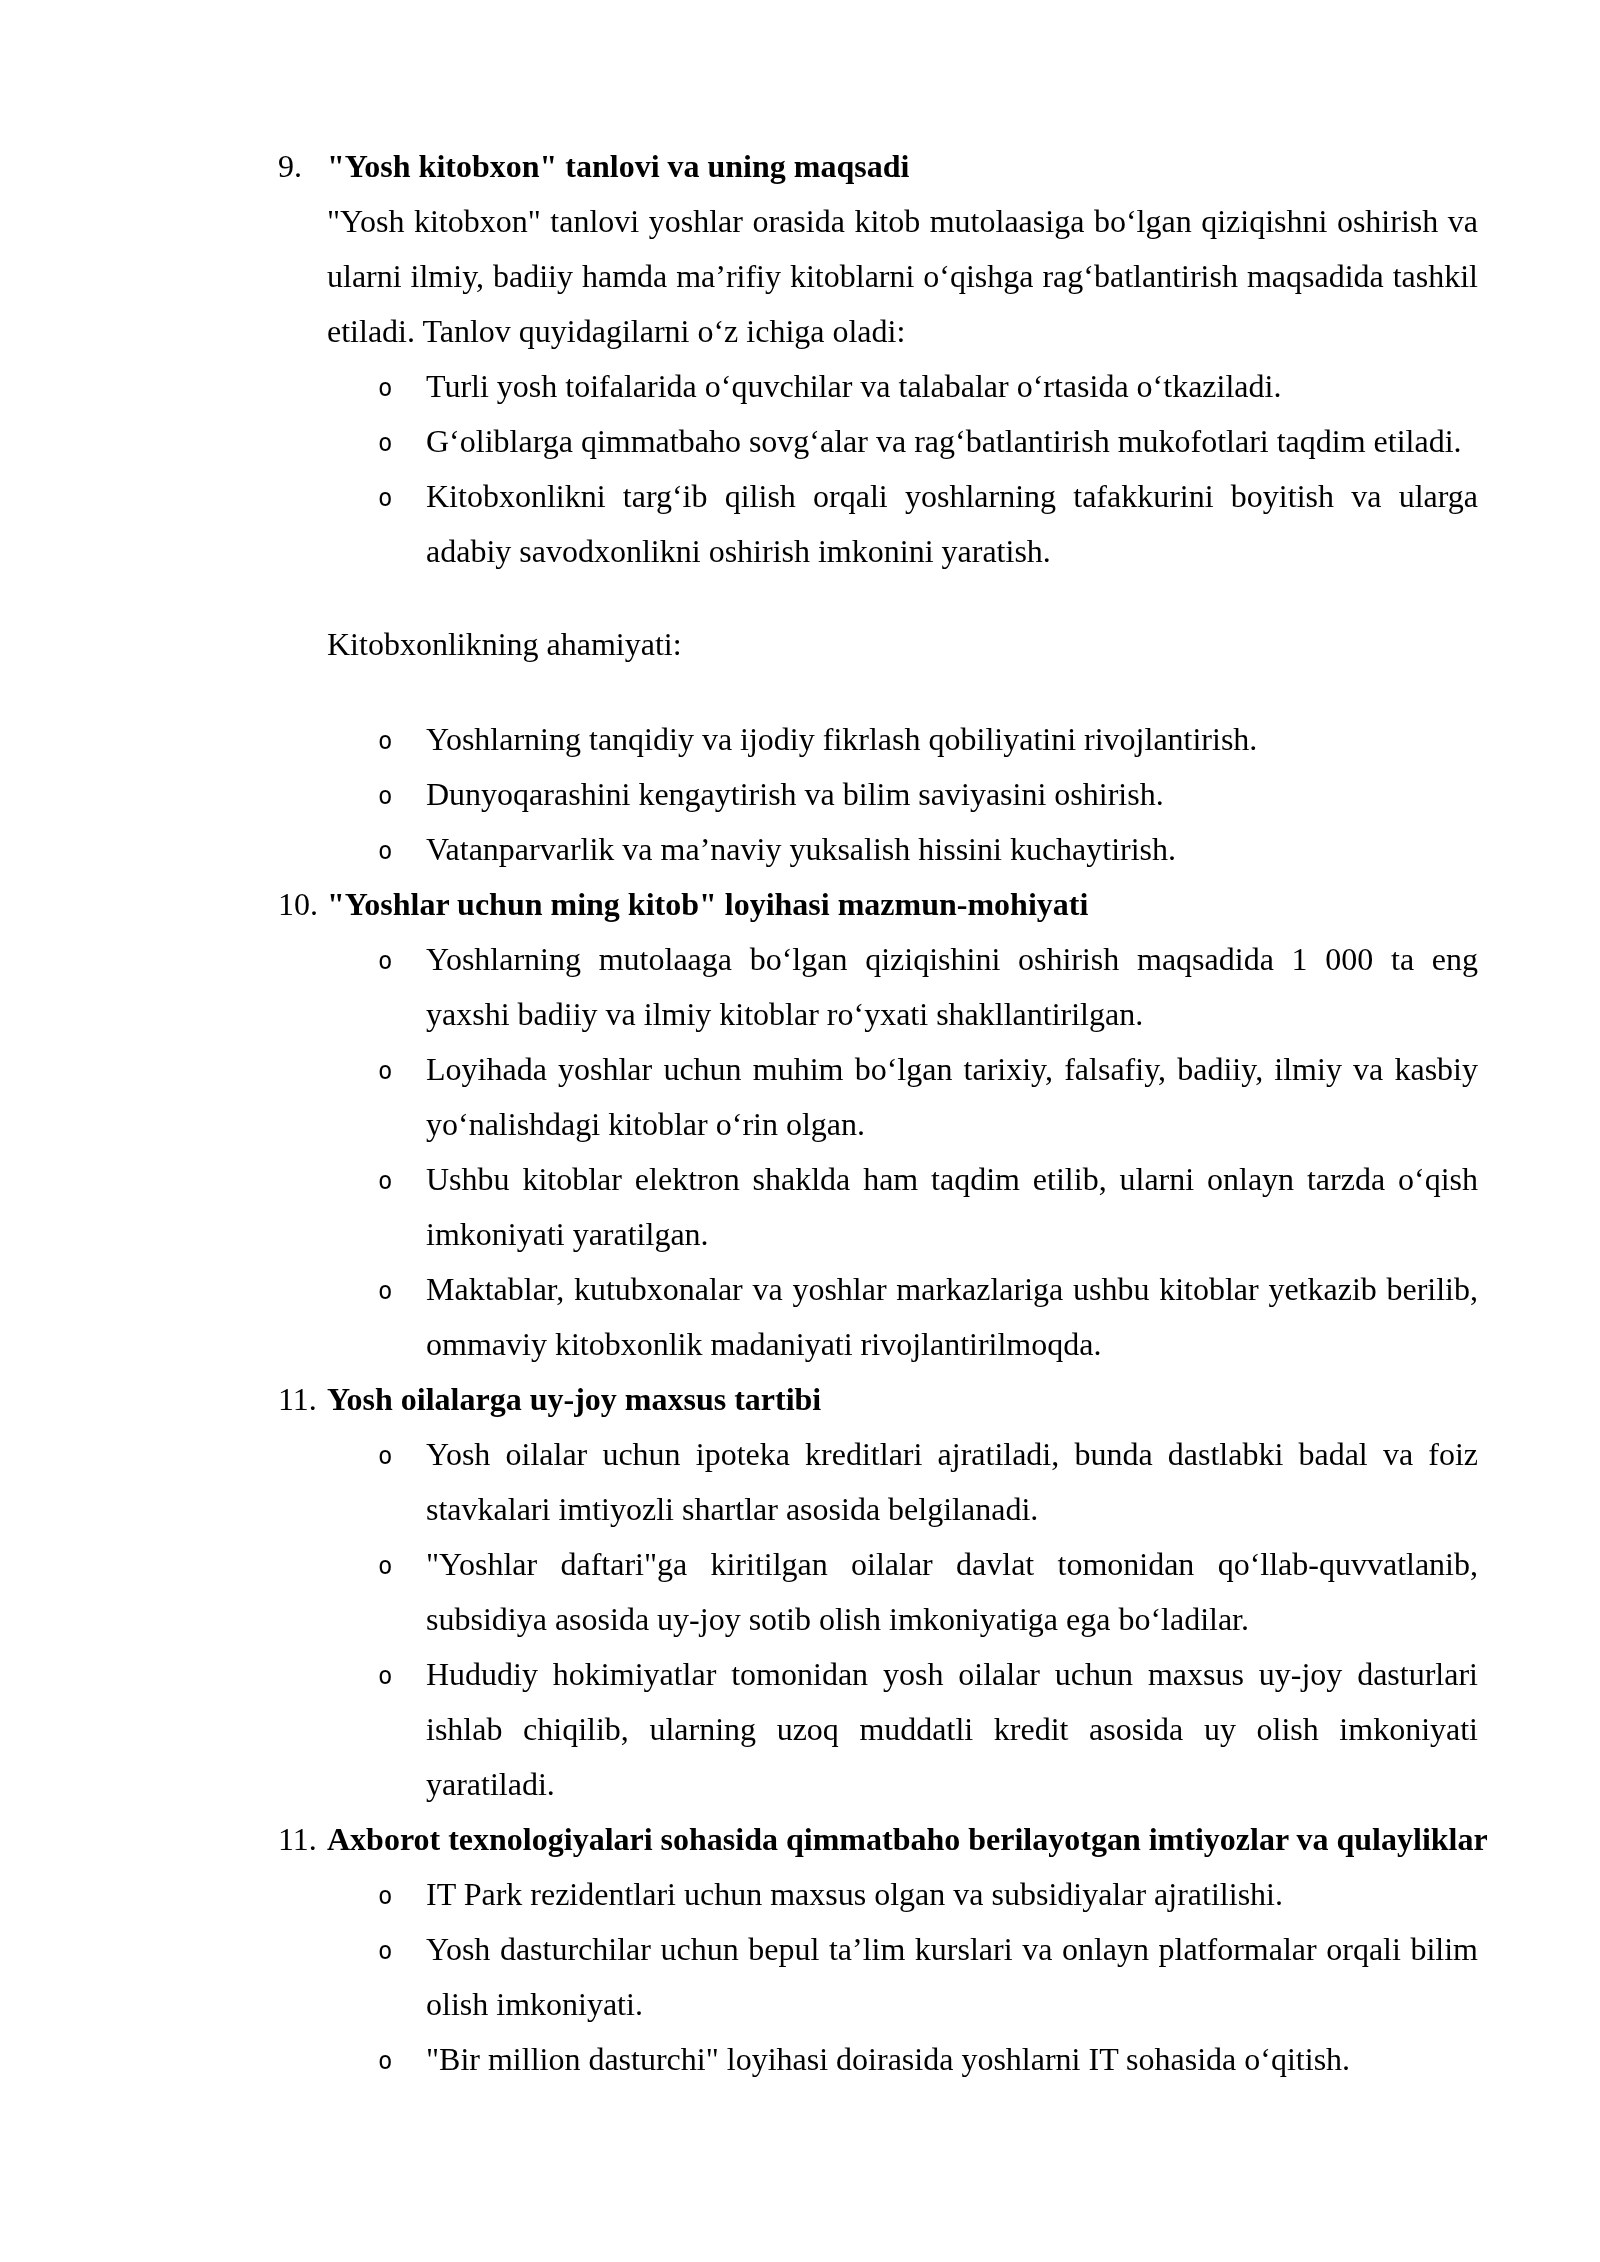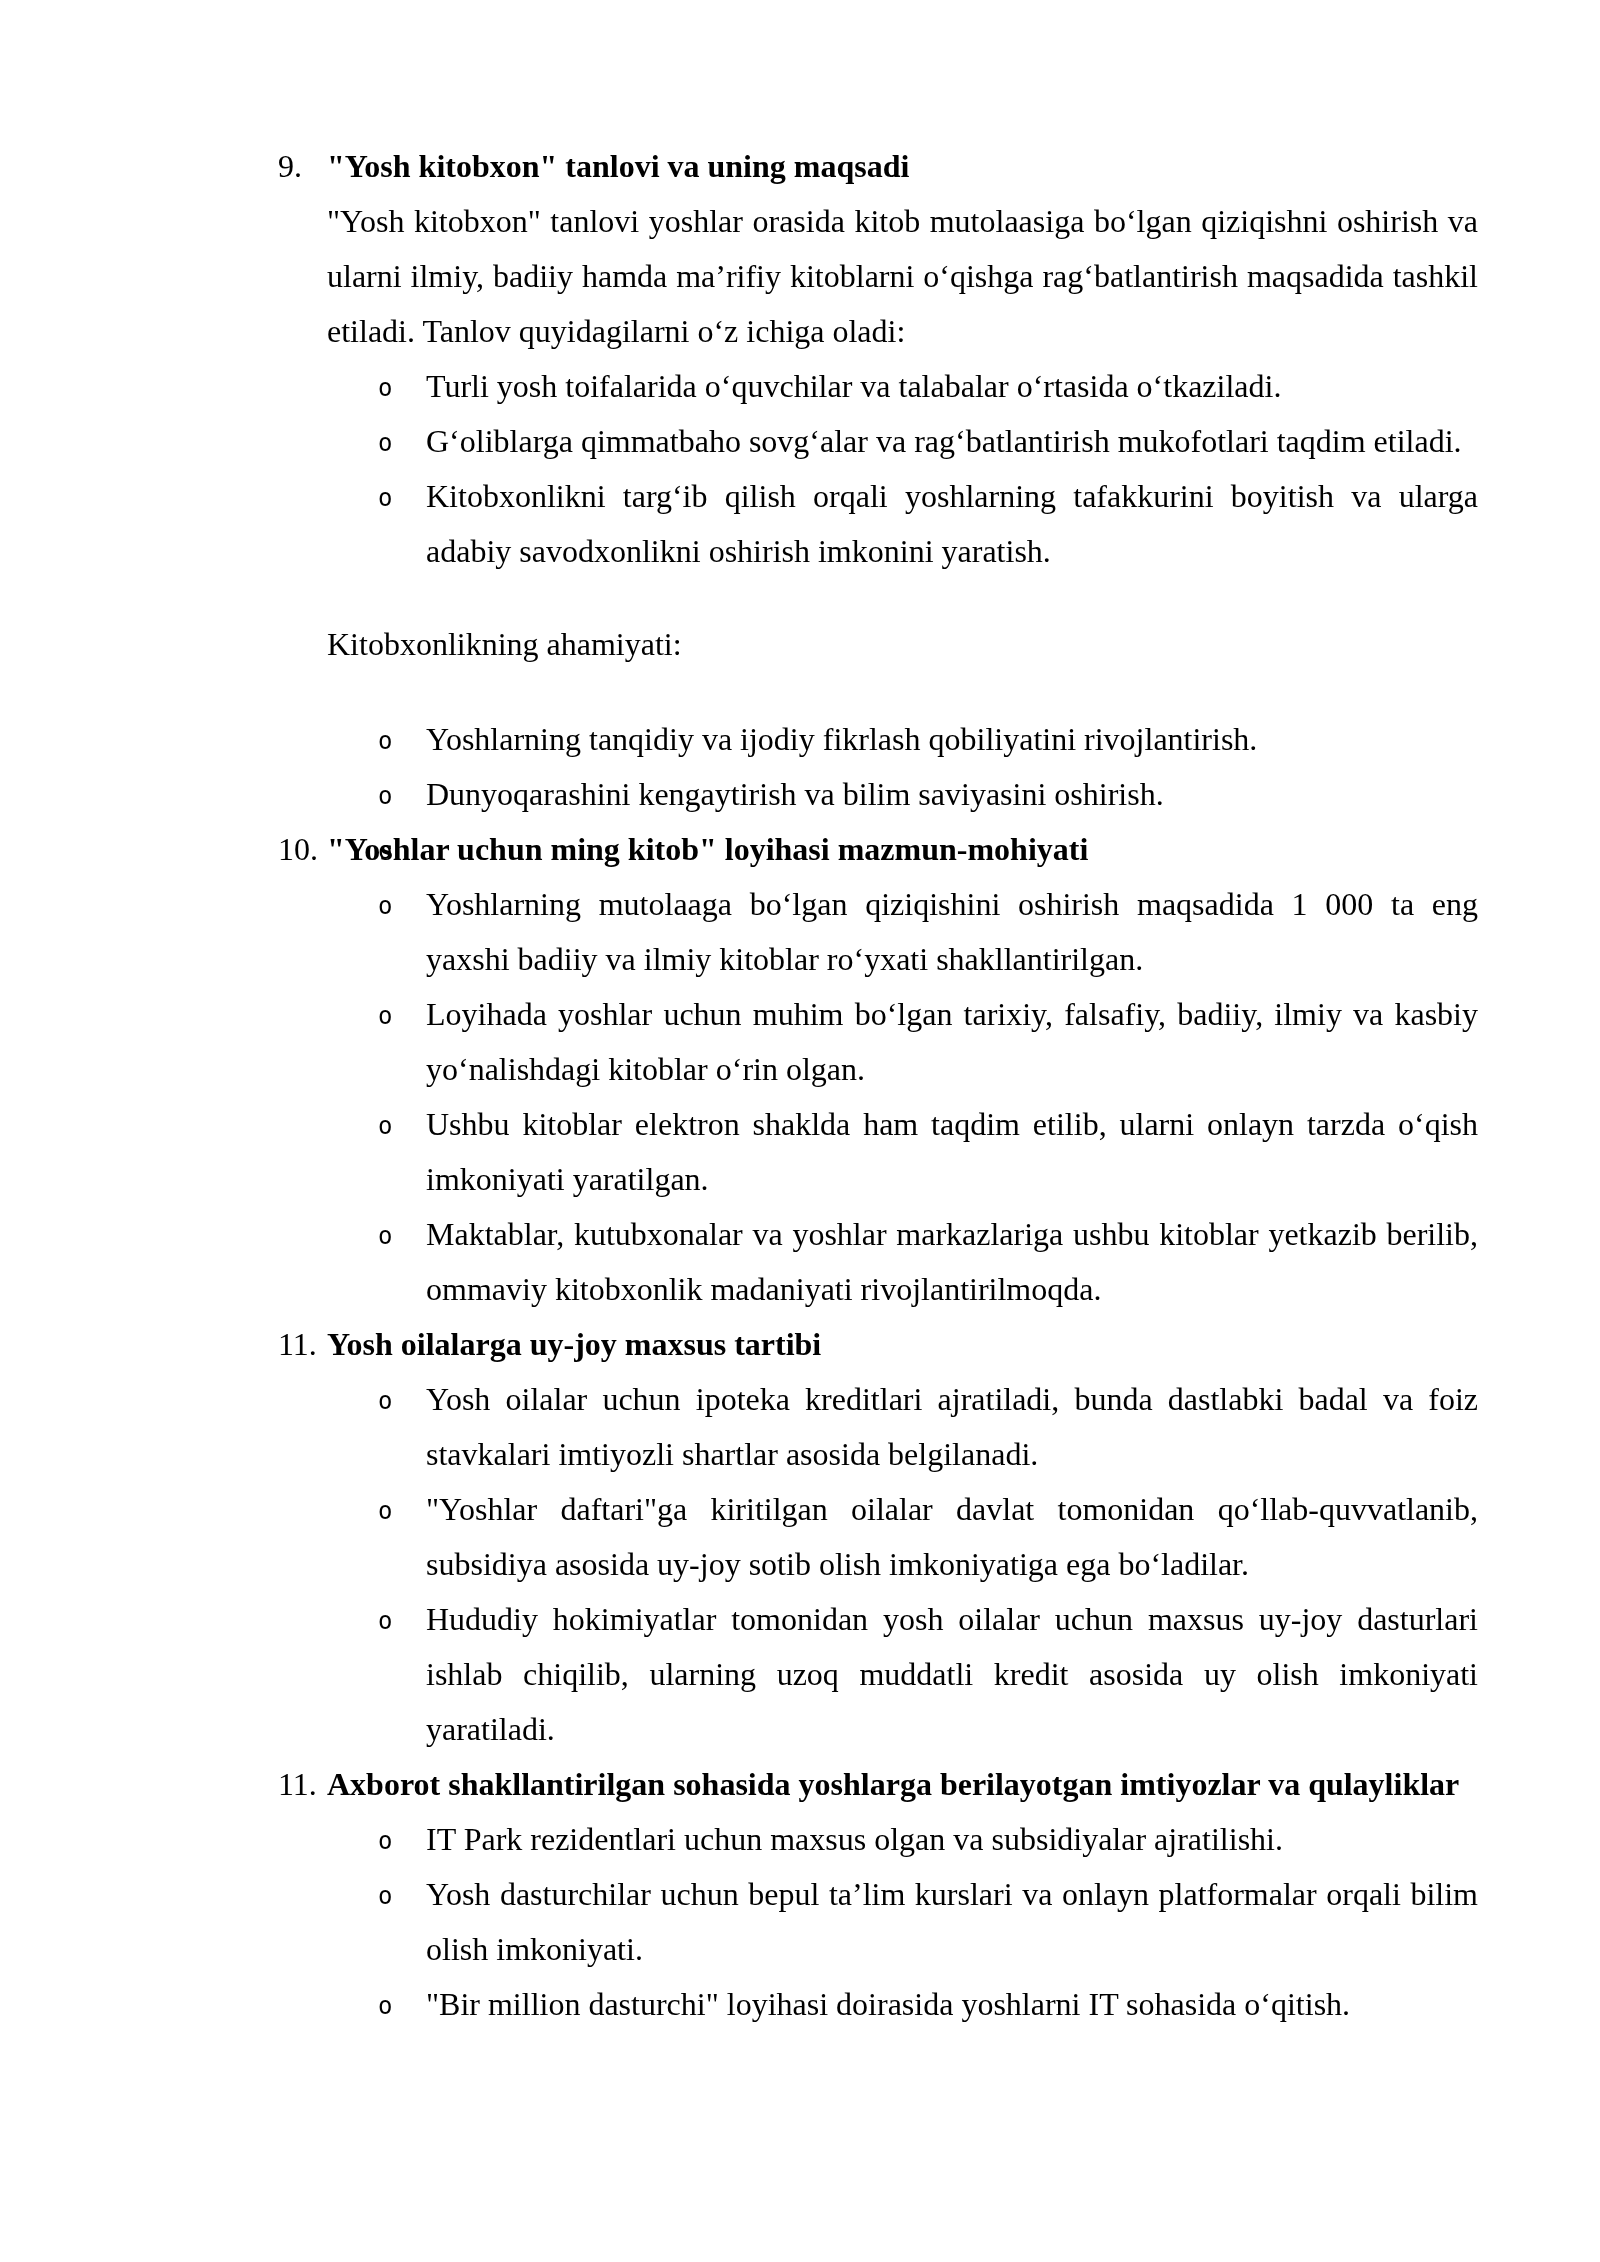--- a/index.html
+++ b/index.html
@@ -73,21 +73,21 @@
   <div class="para">"Yosh kitobxon" tanlovi yoshlar orasida kitob mutolaasiga bo‘lgan qiziqishni oshirish va ularni ilmiy, badiiy hamda ma’rifiy kitoblarni o‘qishga rag‘batlantirish maqsadida tashkil etiladi. Tanlov quyidagilarni o‘z ichiga oladi:</div>
   <ul class="bullets">
     <li class="bullet"><span class="marker">o</span><span>Turli yosh toifalarida o‘quvchilar va talabalar o‘rtasida o‘tkaziladi.</span></li>
     <li class="bullet"><span class="marker">o</span><span>G‘oliblarga qimmatbaho sovg‘alar va rag‘batlantirish mukofotlari taqdim etiladi.</span></li>
     <li class="bullet"><span class="marker">o</span><span>Kitobxonlikni targ‘ib qilish orqali yoshlarning tafakkurini boyitish va ularga adabiy savodxonlikni oshirish imkonini yaratish.</span></li>
   </ul>
   <div class="subheading">Kitobxonlikning ahamiyati:</div>
   <ul class="bullets">
     <li class="bullet"><span class="marker">o</span><span>Yoshlarning tanqidiy va ijodiy fikrlash qobiliyatini rivojlantirish.</span></li>
     <li class="bullet"><span class="marker">o</span><span>Dunyoqarashini kengaytirish va bilim saviyasini oshirish.</span></li>
-    <li class="bullet"><span class="marker">o</span></li>
+    <li class="bullet"><span class="marker">o</span><span>Vatanparvarlik va ma’naviy yuksalish hissini kuchaytirish.</span></li>
   </ul>
 
   <div class="heading">
     <span class="num">10.</span><span class="title">"Yoshlar uchun ming kitob" loyihasi mazmun-mohiyati</span>
   </div>
   <ul class="bullets">
     <li class="bullet"><span class="marker">o</span><span>Yoshlarning mutolaaga bo‘lgan qiziqishini oshirish maqsadida 1&nbsp;000 ta eng yaxshi badiiy va ilmiy kitoblar ro‘yxati shakllantirilgan.</span></li>
     <li class="bullet"><span class="marker">o</span><span>Loyihada yoshlar uchun muhim bo‘lgan tarixiy, falsafiy, badiiy, ilmiy va kasbiy yo‘nalishdagi kitoblar o‘rin olgan.</span></li>
     <li class="bullet"><span class="marker">o</span><span>Ushbu kitoblar elektron shaklda ham taqdim etilib, ularni onlayn tarzda o‘qish imkoniyati yaratilgan.</span></li>
     <li class="bullet"><span class="marker">o</span><span>Maktablar, kutubxonalar va yoshlar markazlariga ushbu kitoblar yetkazib berilib, ommaviy kitobxonlik madaniyati rivojlantirilmoqda.</span></li>
@@ -96,21 +96,21 @@
   <div class="heading">
     <span class="num">11.</span><span class="title">Yosh oilalarga uy-joy maxsus tartibi</span>
   </div>
   <ul class="bullets">
     <li class="bullet"><span class="marker">o</span><span>Yosh oilalar uchun ipoteka kreditlari ajratiladi, bunda dastlabki badal va foiz stavkalari imtiyozli shartlar asosida belgilanadi.</span></li>
     <li class="bullet"><span class="marker">o</span><span>"Yoshlar daftari"ga kiritilgan oilalar davlat tomonidan qo‘llab-quvvatlanib, subsidiya asosida uy-joy sotib olish imkoniyatiga ega bo‘ladilar.</span></li>
     <li class="bullet"><span class="marker">o</span><span>Hududiy hokimiyatlar tomonidan yosh oilalar uchun maxsus uy-joy dasturlari ishlab chiqilib, ularning uzoq muddatli kredit asosida uy olish imkoniyati yaratiladi.</span></li>
   </ul>
 
   <div class="heading">
-    <span class="num">11.</span><span class="title">Axborot shakllantirilgan sohasida yoshlarga berilayotgan imtiyozlar va qulayliklar</span>
+    <span class="num">11.</span><span class="title">Axborot texnologiyalari sohasida qimmatbaho berilayotgan imtiyozlar va qulayliklar</span>
   </div>
   <ul class="bullets">
     <li class="bullet"><span class="marker">o</span><span>IT Park rezidentlari uchun maxsus olgan va subsidiyalar ajratilishi.</span></li>
     <li class="bullet"><span class="marker">o</span><span>Yosh dasturchilar uchun bepul ta’lim kurslari va onlayn platformalar orqali bilim olish imkoniyati.</span></li>
     <li class="bullet"><span class="marker">o</span><span>"Bir million dasturchi" loyihasi doirasida yoshlarni IT sohasida o‘qitish.</span></li>
   </ul>
 
 </div>
 
 </body></html>

